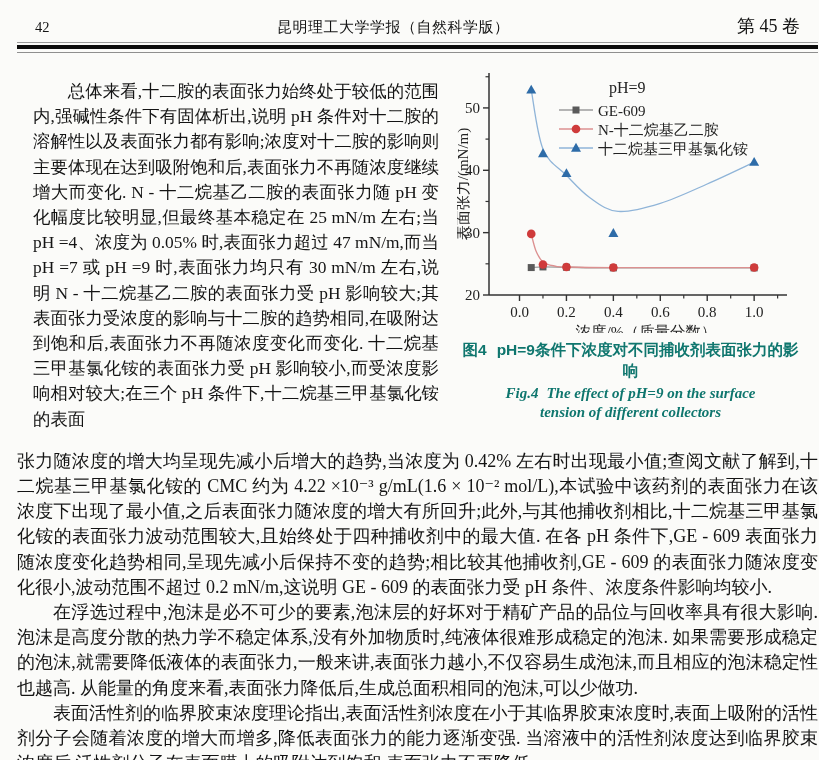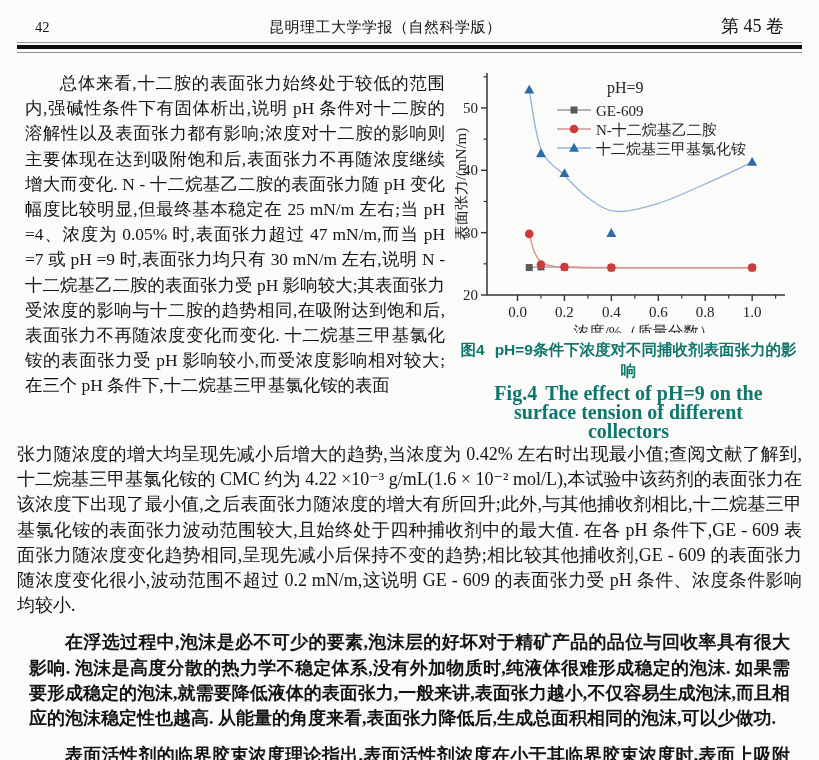--- a/index.html
+++ b/index.html
@@ -4,44 +4,44 @@
 <style>
   html,body{margin:0;padding:0;}
   body{
     width:819px;height:760px;
     background:#fbfbf9;
     font-family:"Liberation Serif","DejaVu Serif",serif;
     color:#141414;
     -webkit-font-smoothing:antialiased;
     overflow:hidden;
   }
-  .page{width:819px;height:760px;position:relative;box-sizing:border-box;padding:12px 17px 0 17px;}
+  .page{width:819px;height:760px;position:relative;box-sizing:border-box;padding:12px 1px 0 17px;}
   
   .hdr{display:flex;justify-content:space-between;align-items:baseline;padding:2px 18px 4px 18px;border-bottom:1px solid #9a9a9a;}
   .hdr .pageno{font-size:14.5px;}
   .hdr .jtitle{font-size:15px;font-weight:400;font-family:"Liberation Sans","DejaVu Sans",sans-serif;letter-spacing:.5px;}
   .hdr .vol{font-size:18px;text-align:right;}
   .rule-thick{height:4px;background:#0c0c0c;margin-top:2px;}
   .rule-thin{height:1px;background:#8f8f8f;margin-top:3px;}
   
   .topflex{display:flex;margin-top:10px;}
   .coltext{width:438px;font-size:17.4px;line-height:25.2px;text-align:justify;}
-  .coltext p{margin:8px;text-indent:2em;font-family:Liberation Serif, serif;}
+  .coltext p{margin:16px;text-indent:2em;font-family:Liberation Serif, serif;}
   .colfig{width:347px;margin-left:2px;}
   .bodytext{font-size:18px;line-height:25.2px;text-align:justify;margin:0;}
   .cont{margin-top:1px;}
   .sect{margin:5px 0 3px 0;font-weight:700;font-size:17.4px;font-family:"Liberation Sans","DejaVu Sans",sans-serif;}
   .sect .num{margin-right:14px;font-family:"Liberation Serif","DejaVu Serif",serif;}
-  .para{margin:12px;text-indent:2em;font-weight:bold;}
+  .para{margin:0;text-indent:2em;}
   
   .figwrap{width:347px;}
   .cap{color:#0f766e;text-align:center;font-weight:700;}
   .cap-cn{font-size:15.5px;font-family:"Liberation Sans","DejaVu Sans",sans-serif;margin-top:3px;}
   .cap-cn .figno{margin-right:10px;}
-  .cap-en{font-size:20px;line-height:19px;margin:2px auto 0 auto;width:270px;}
+  .cap-en{font-size:15px;line-height:19px;margin:2px auto 0 auto;width:270px;font-style:italic;}
   .cap-en .figno{margin-right:8px;}
   svg text{font-family:"Liberation Serif","DejaVu Serif",serif;}
 </style>
 </head>
 <body>
 
 <div class="page">
 
   <div class="hdr">
     <span class="pageno">42</span>

